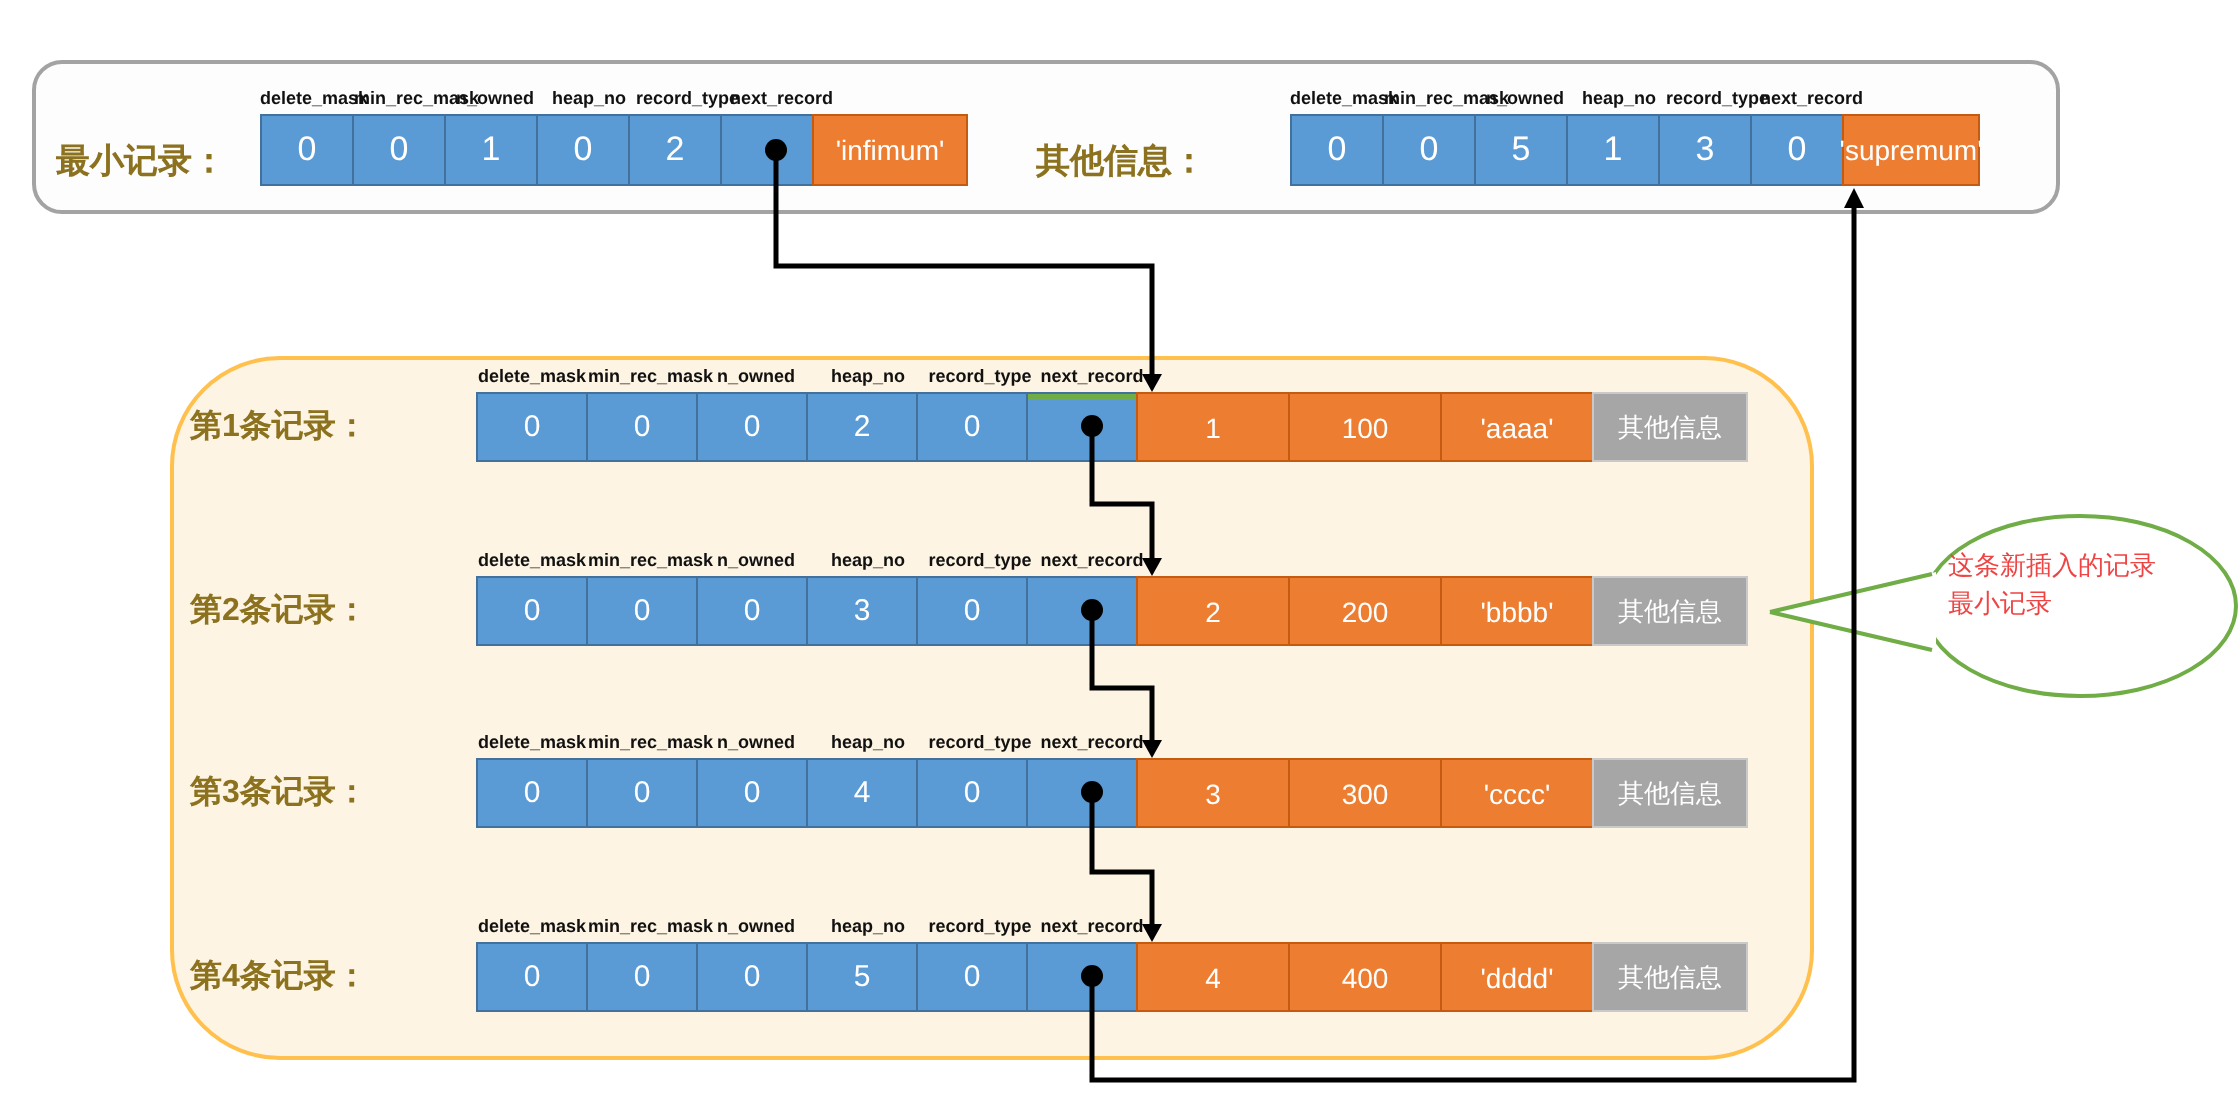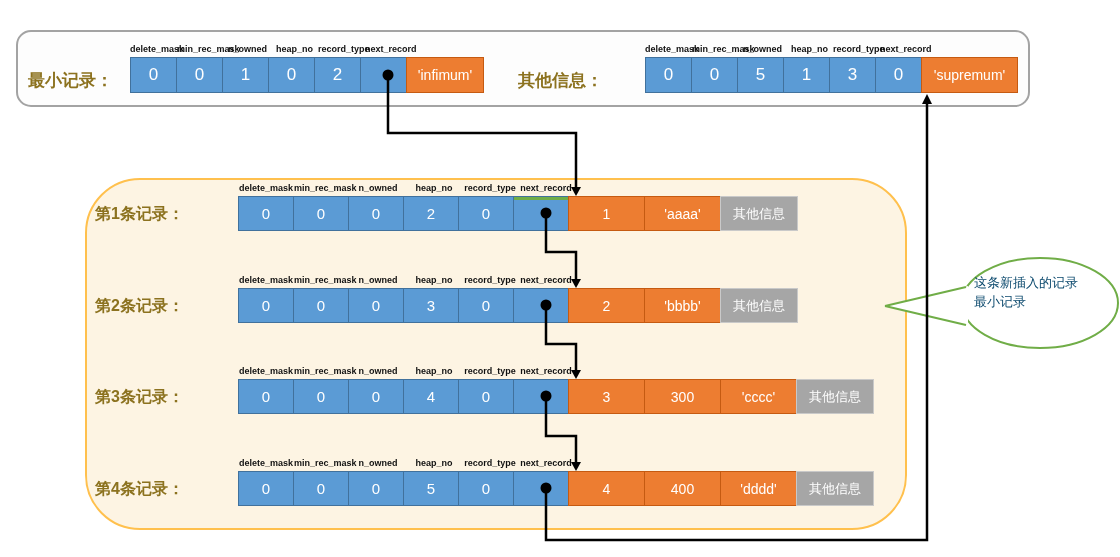--- a/index.html
+++ b/index.html
@@ -23,39 +23,39 @@
   .tbl{position:absolute;}
   .cells{display:flex;}
   .cell{box-sizing:border-box;display:flex;align-items:center;justify-content:center;
         color:#fff;background:var(--header-cell-blue,#5B9BD5);
         border:1px solid var(--header-cell-border,#41719C);margin-left:-1px;}
   .cells .cell:first-child{margin-left:0;}
   .tc{width:47px;height:36px;font-size:17px;}
   .rc{width:56px;height:35px;font-size:15px;}
   .tail{background:var(--data-cell-orange,#ED7D31);border-color:var(--data-cell-border,#C55A11);font-size:14px;}
   .t-tail{width:78px;}
-  .s-tail{width:97px;}
+  .s-tail{width:69px;}
   .od{width:77px;height:35px;background:var(--data-cell-orange,#ED7D31);
       border-color:var(--data-cell-border,#C55A11);font-size:14px;}
   .oth{width:78px;height:35px;background:var(--other-cell-gray,#A6A6A6);
       border-color:var(--other-cell-border,#C9C9C9);font-size:13px;}
   .green-top{box-shadow:inset 0 3px 0 0 var(--highlight-green,#70AD47);}
 
   
   .flabels{position:absolute;left:0;top:-13px;display:flex;}
   .flabels span{font-size:9px;font-weight:bold;color:#111;text-align:center;white-space:nowrap;overflow:visible;}
   .flabels.t span{width:47px;}
   .flabels.r span{width:56px;}
 
   .rrow{position:absolute;left:0;width:1120px;height:35px;}
   .rtable{position:absolute;left:238px;top:0;}
 
   
   .callout-text{position:absolute;left:974px;top:273px;width:140px;font-size:13px;
-                line-height:19px;color:#0c4a6e;}
+                line-height:19px;color:#ef4444;}
 
   svg.overlay{position:absolute;left:0;top:0;z-index:5;pointer-events:none;}
 </style>
 </head>
 <body>
 
 <div id="stage">
 
   <div class="top-box"></div>
 
@@ -115,20 +115,21 @@
         <span>next_record</span>
       </div>
       <div class="cells">
         <div class="cell rc">0</div>
         <div class="cell rc">0</div>
         <div class="cell rc">0</div>
         <div class="cell rc">2</div>
         <div class="cell rc">0</div>
         <div class="cell rc green-top"></div>
         <div class="cell od">1</div>
+        <div class="cell od">100</div>
         <div class="cell od">'aaaa'</div>
         <div class="cell oth">其他信息</div>
       </div>
     </div>
   </div>
 
   <div class="rrow" style="top:288px;">
     <div class="row-label gold">第2条记录：</div>
     <div class="rtable">
       <div class="flabels r">
@@ -140,20 +141,21 @@
         <span>next_record</span>
       </div>
       <div class="cells">
         <div class="cell rc">0</div>
         <div class="cell rc">0</div>
         <div class="cell rc">0</div>
         <div class="cell rc">3</div>
         <div class="cell rc">0</div>
         <div class="cell rc"></div>
         <div class="cell od">2</div>
+        <div class="cell od">200</div>
         <div class="cell od">'bbbb'</div>
         <div class="cell oth">其他信息</div>
       </div>
     </div>
   </div>
 
   <div class="rrow" style="top:379px;">
     <div class="row-label gold">第3条记录：</div>
     <div class="rtable">
       <div class="flabels r">

